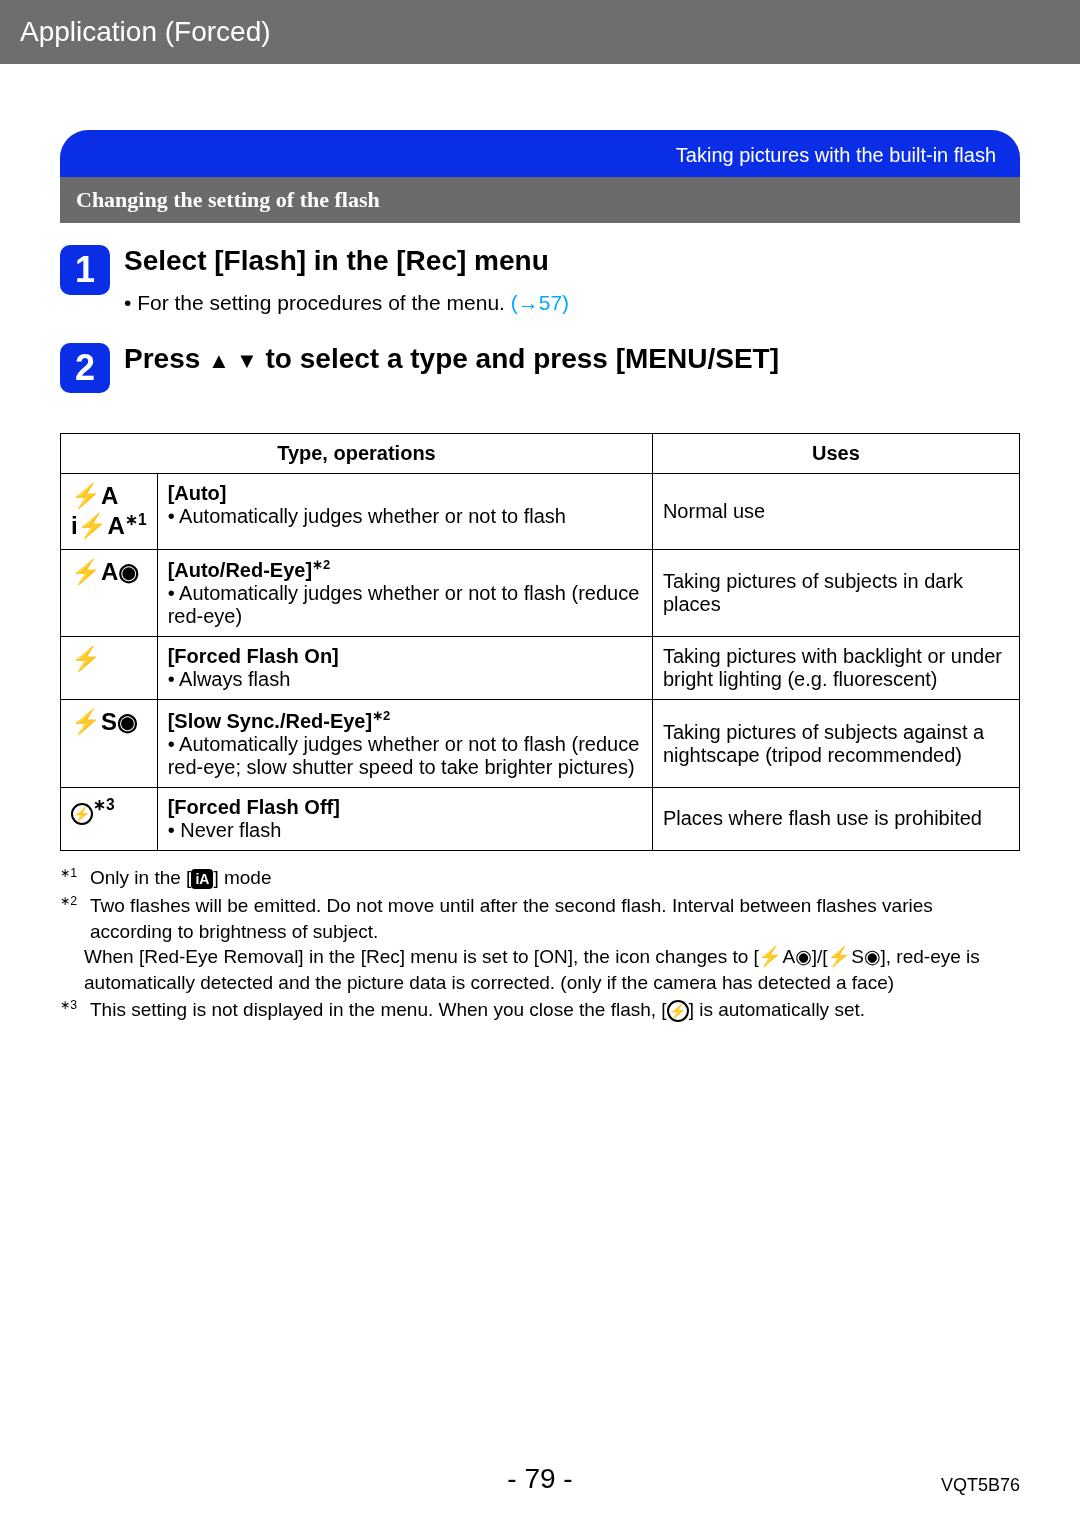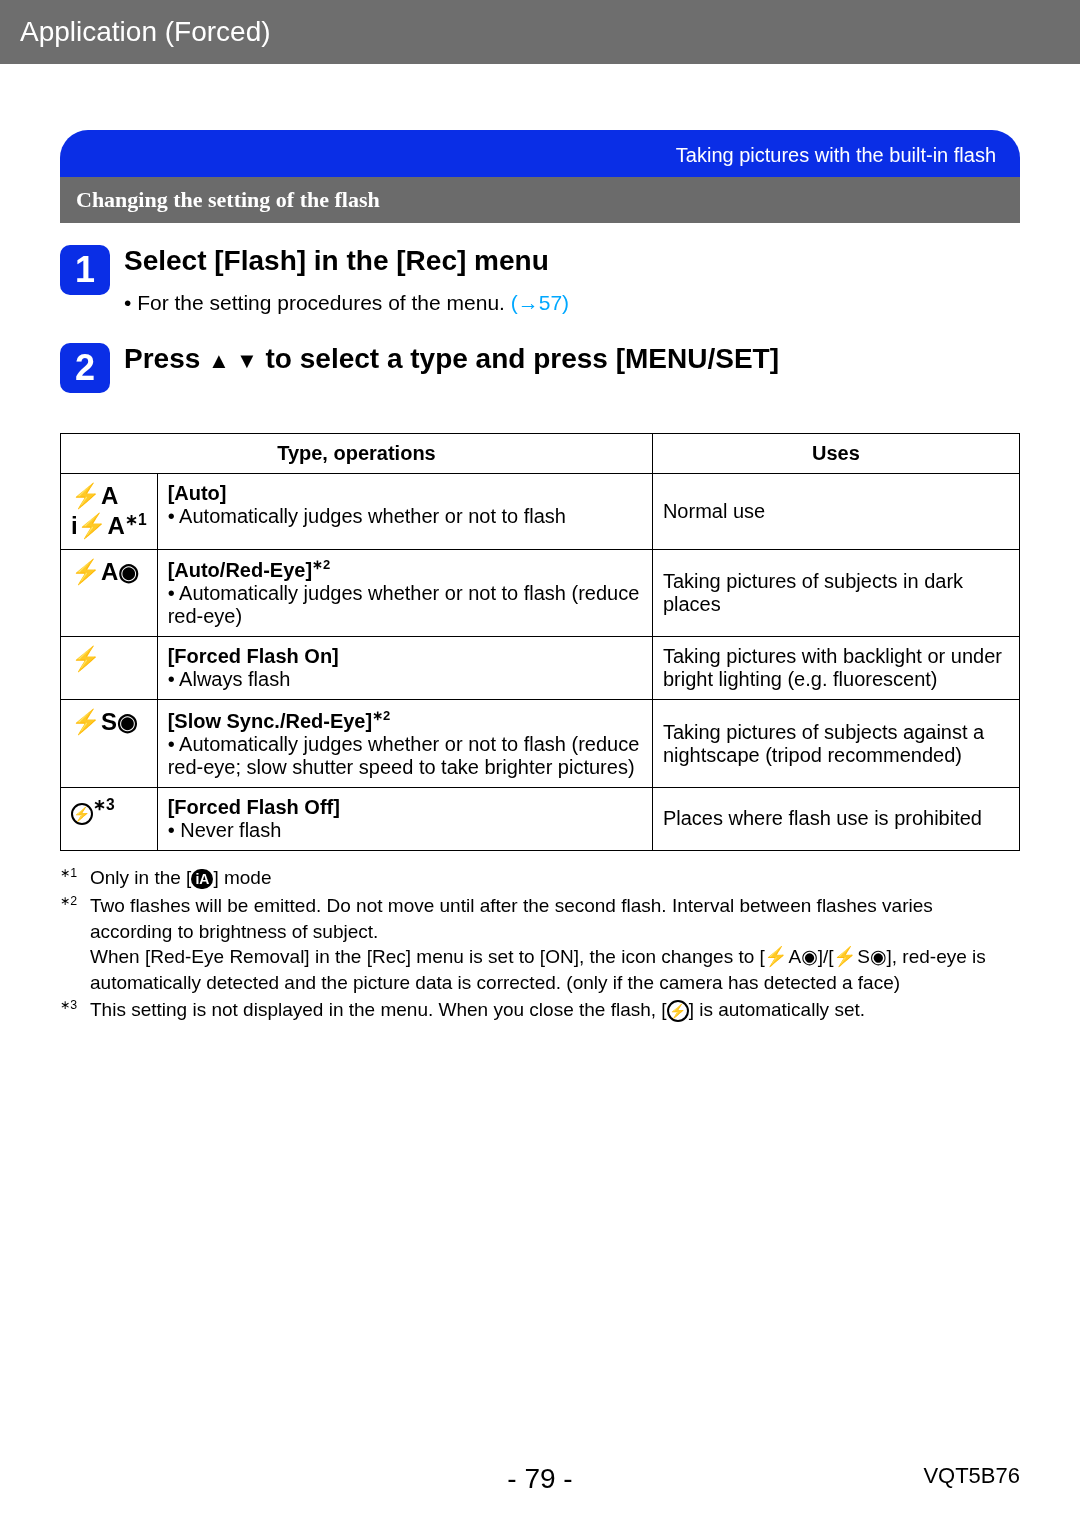--- a/index.html
+++ b/index.html
@@ -76,45 +76,45 @@
   .op-title { font-weight: bold; }
   .sup { font-size: 0.65em; vertical-align: super; }
   .footnotes {
     margin-top: 14px;
     font-size: 19px;
     line-height: 1.35;
   }
   .fn-row { display: flex; margin-top: 2px; }
   .fn-ast { width: 30px; flex-shrink: 0; }
   .fn-body {}
-  .fn-sub { margin-left: 30px; }
+  .fn-sub { margin-left: 24px; }
   .no-flash-circle {
     display: inline-flex; align-items: center; justify-content: center;
     width: 22px; height: 22px;
     border: 2.3px solid #000; border-radius: 50%;
     font-size: 14px; font-weight: bold; line-height: 1;
   }
   .ia-badge {
     display: inline-flex; align-items: center; justify-content: center;
-    background:#000; color:#fff; border-radius:10px;
+    background:#000; color:#fff; border-radius:4px;
     padding: 0 4px; font-size:14px; font-weight:bold; height:20px;
   }
   .footer {
     position: absolute;
     bottom: 40px;
     left: 0; right: 0;
     display: flex;
     justify-content: center;
     font-size: 28px;
   }
   .footer-code {
     position: absolute;
     right: 60px;
-    top: 0;
-    font-size: 22px;
+    top: 12px;
+    font-size: 18px;
   }
 </style>
 </head>
 <body>
 
 <div class="header-bar">
   <span>Application (Forced)</span>
 </div>
 
 <div class="content">

